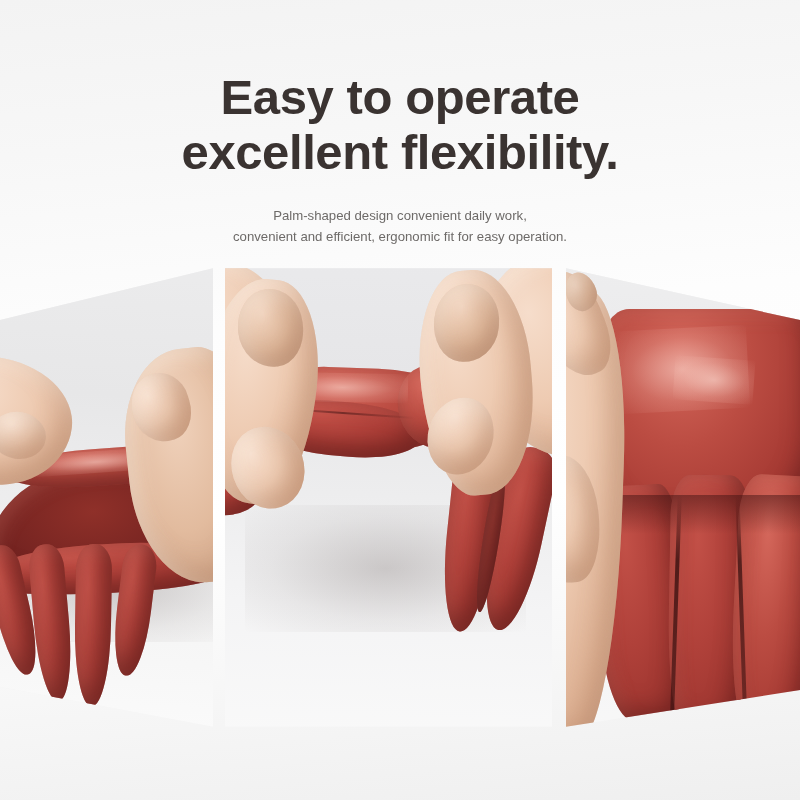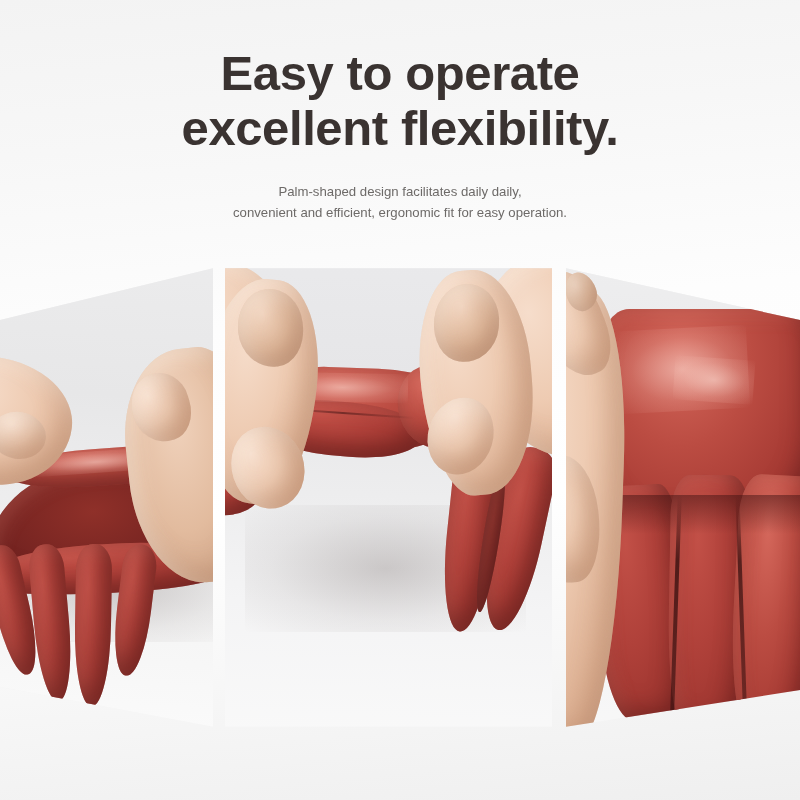--- a/index.html
+++ b/index.html
@@ -11,21 +11,21 @@
   }
   #stage {
     position:relative;
     width:800px; height:800px;
     background:linear-gradient(175deg,#f3f3f3 0%,#f7f7f7 18%,#fdfdfd 40%,#ffffff 62%,#f4f4f4 88%,#efefef 100%);
   }
 
   
   .copy {
     position:absolute; left:0; top:0; width:800px;
-    text-align:center; padding-top:46px;
+    text-align:center; padding-top:70px;
   }
   .headline {
     color:#3a3331;
     font-size:49px;
     font-weight:bold;
     line-height:1.12;
     letter-spacing:-0.4px;
     white-space:pre-line;
   }
   .subcopy {
@@ -122,21 +122,21 @@
   }
 </style>
 </head>
 <body>
 
 <div id="stage">
 
   <div class="copy">
     <div class="headline">Easy to operate
 excellent flexibility.</div>
-    <div class="subcopy">Palm-shaped design facilitates daily daily,
+    <div class="subcopy">Palm-shaped design convenient daily work,
 convenient and efficient, ergonomic fit for easy operation.</div>
   </div>
 
   <div class="strip">
 
     <div class="panel" id="panel-1">
       <div class="photo">
         <div class="backdrop"></div>
         <div class="sweep-line" style="top:63%;"></div>
         <div class="shadow-soft" style="left:-4%;top:58%;width:118%;height:22%;"></div>

